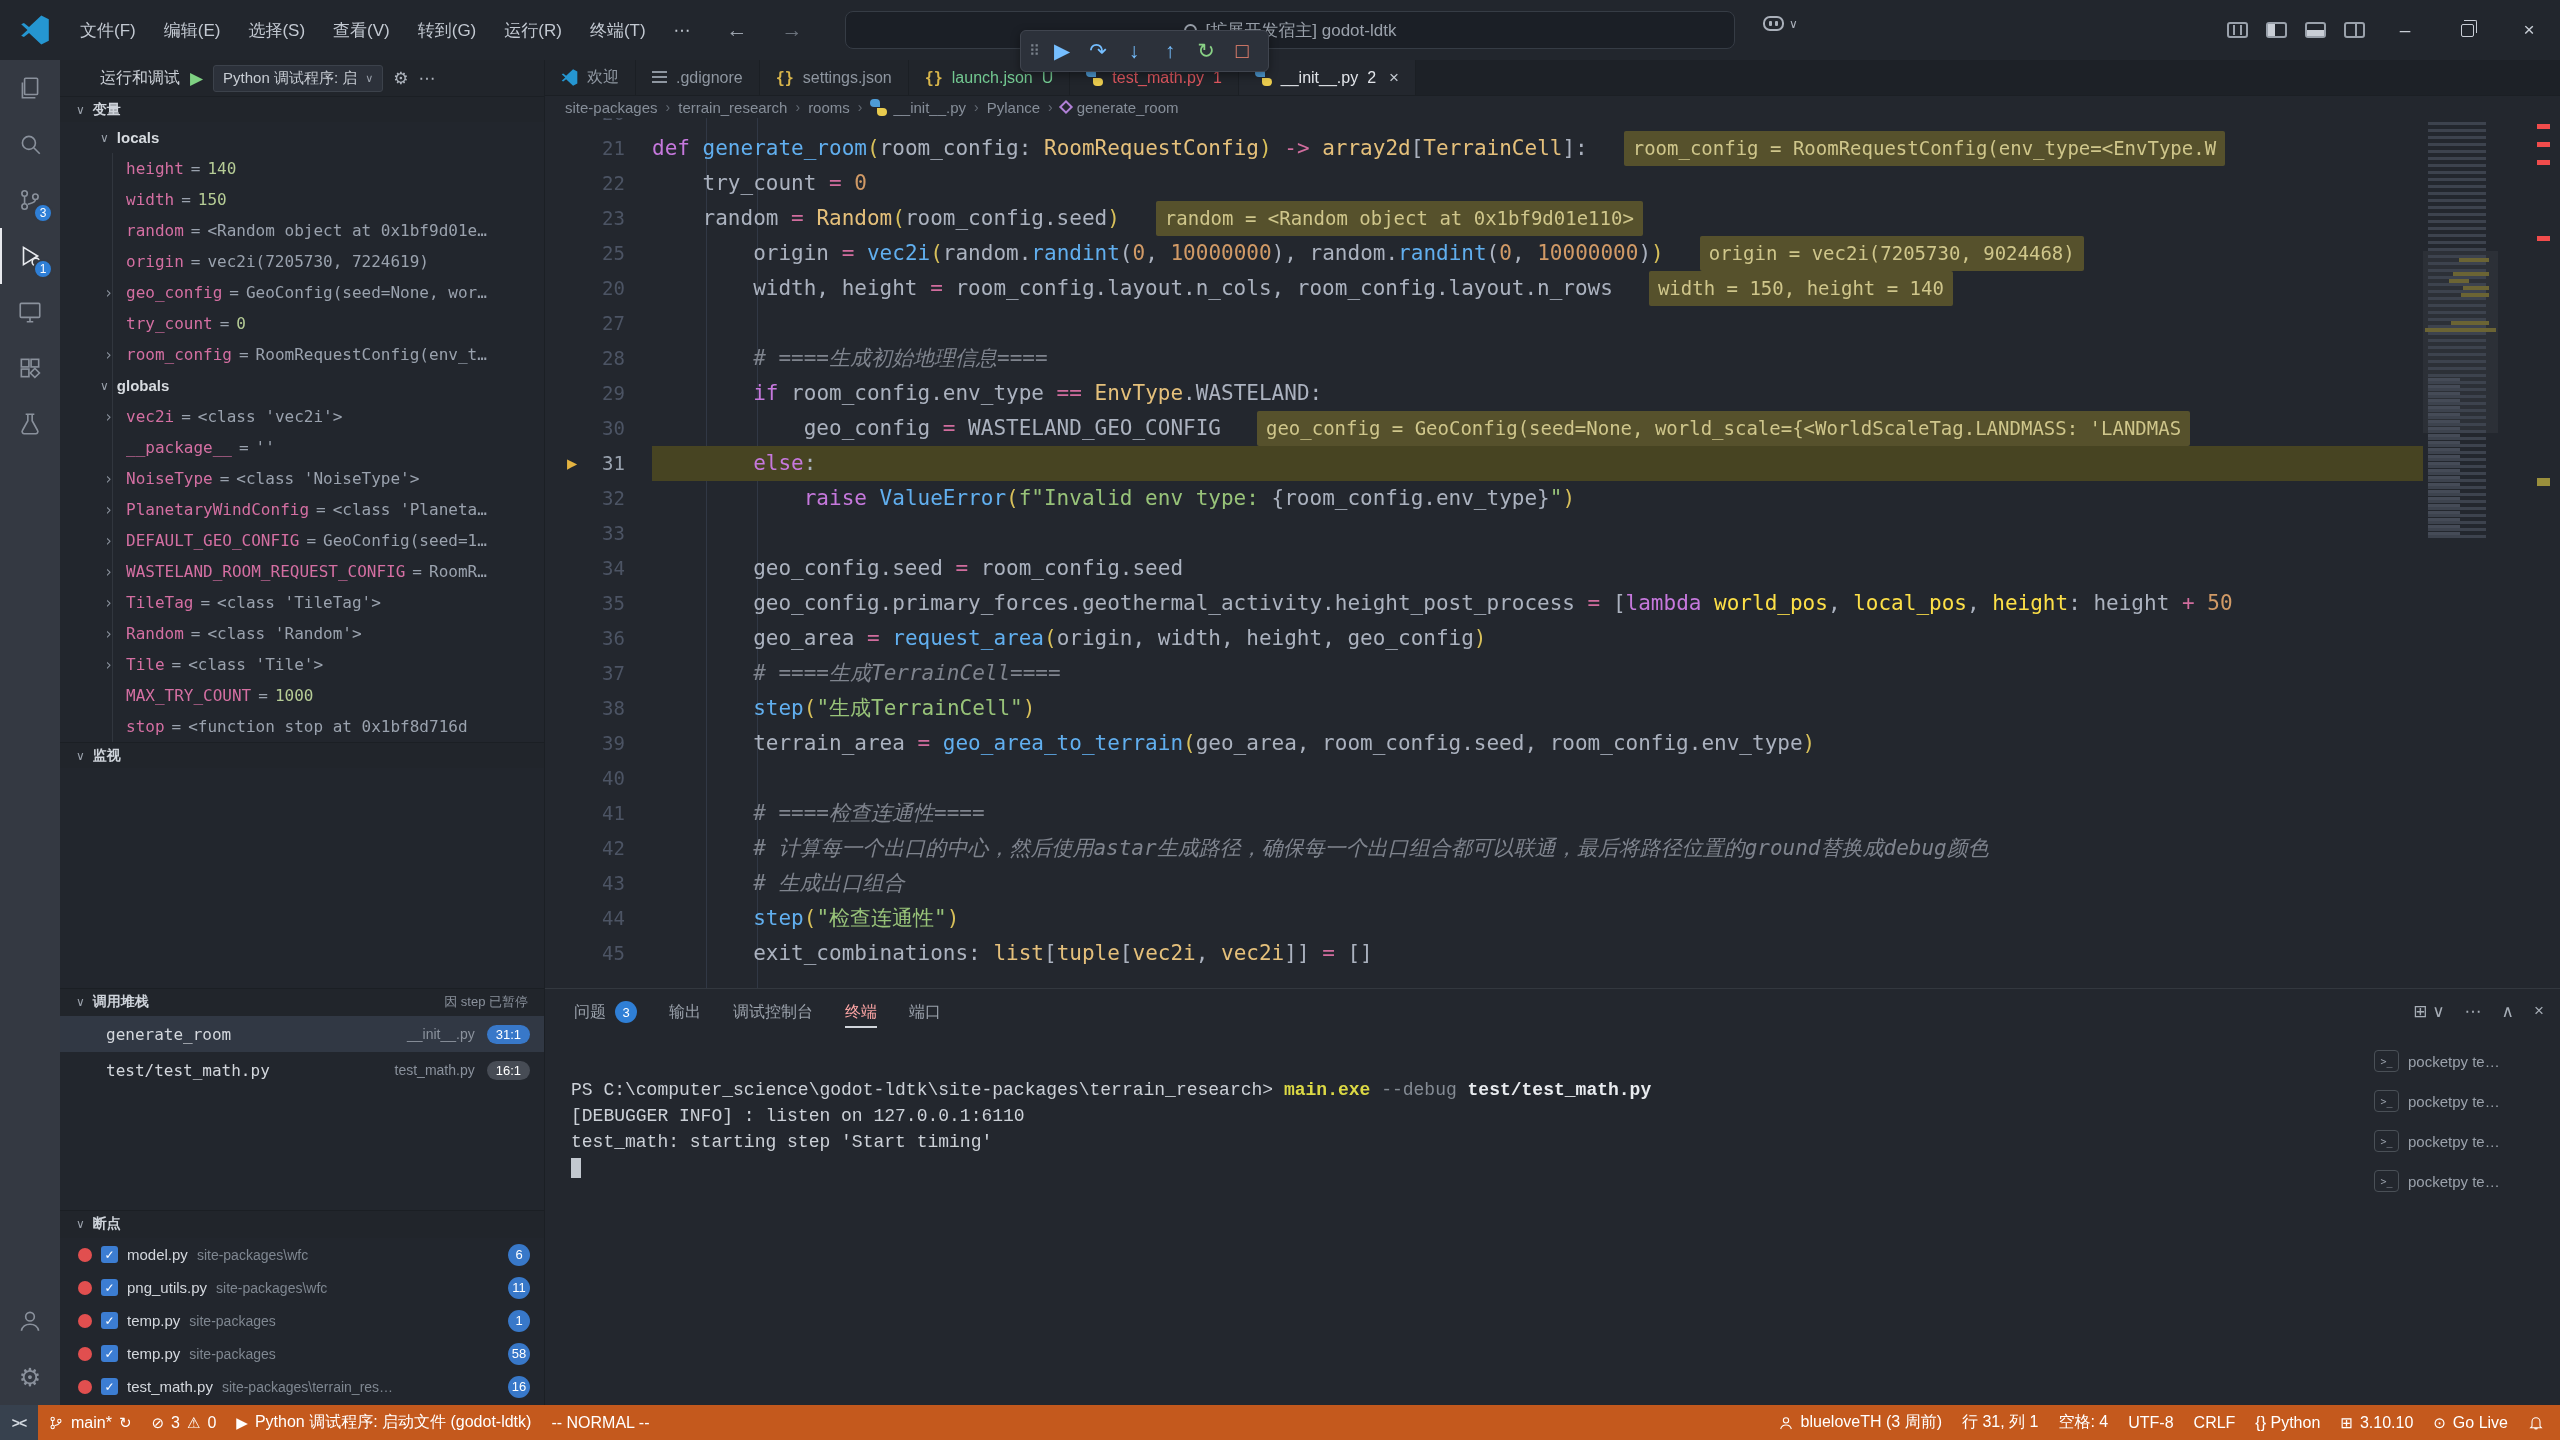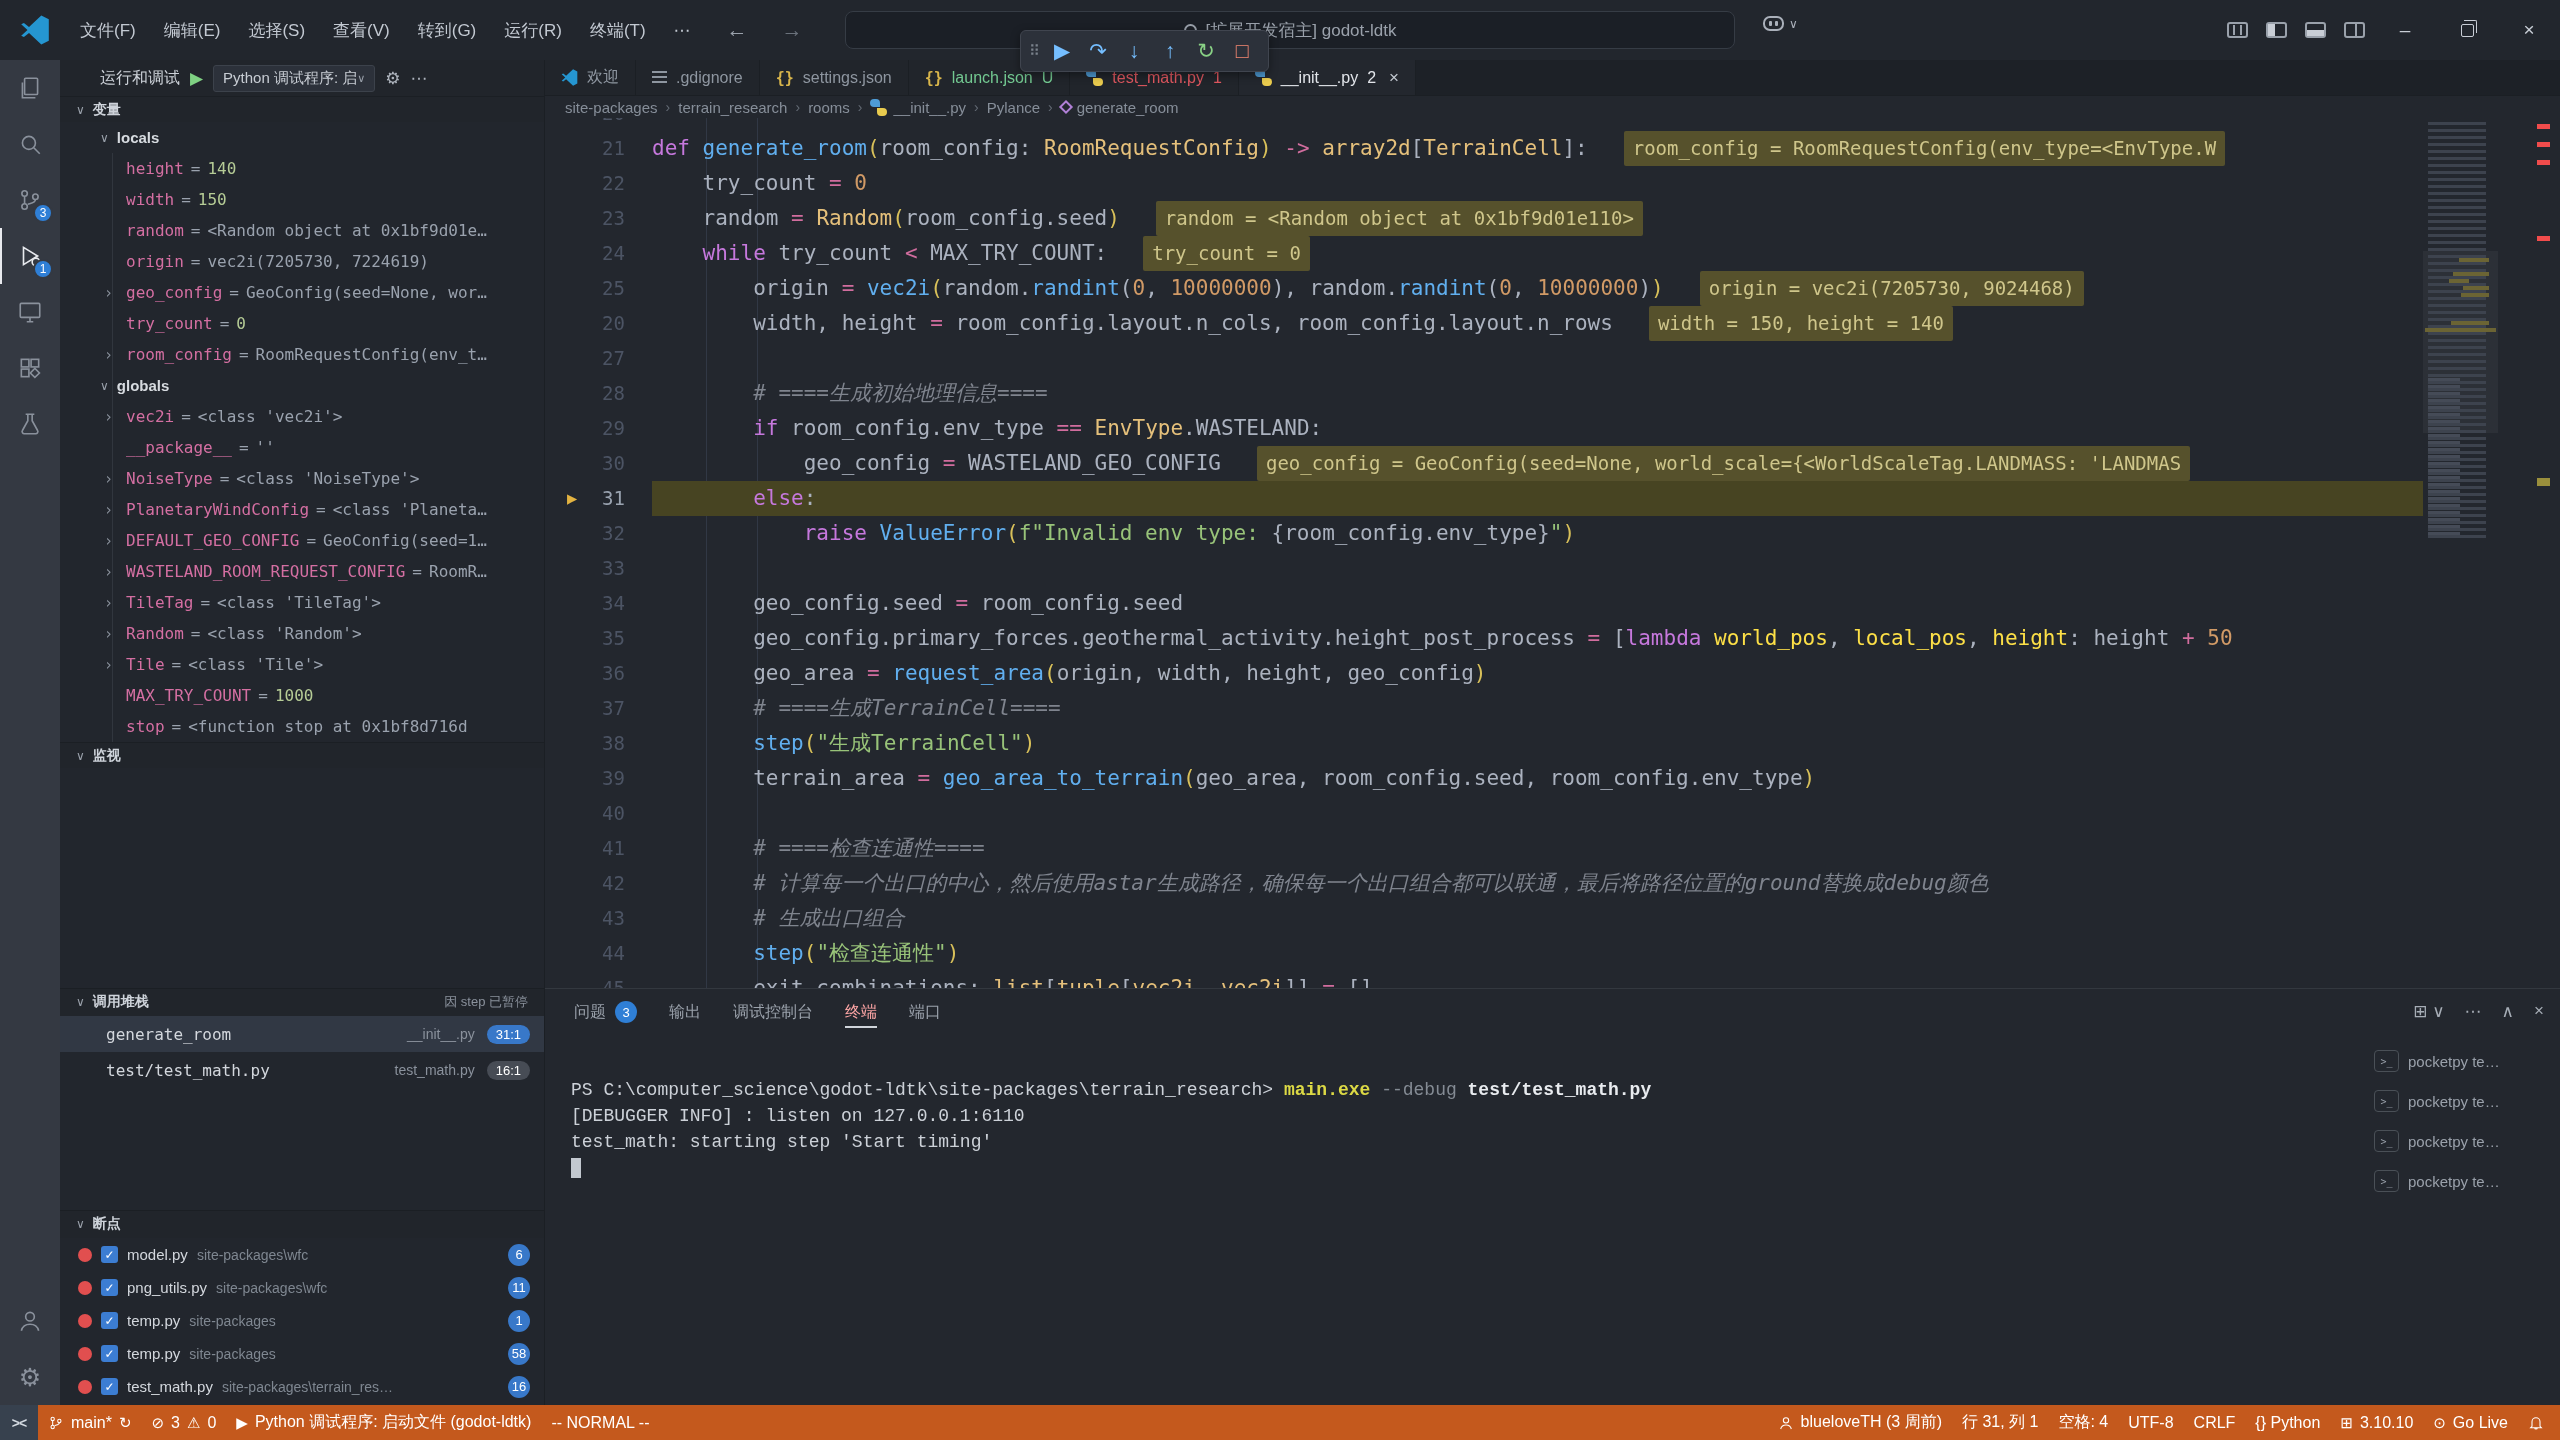--- a/index.html
+++ b/index.html
@@ -44,21 +44,21 @@
   .aicon svg{width:26px;height:26px;stroke:currentColor;fill:none;stroke-width:1.5}
   .abadge{position:absolute;right:7px;bottom:5px;background:#2f7fd6;color:#fff;border-radius:50%;min-width:20px;height:20px;font-size:12px;display:flex;align-items:center;justify-content:center;border:2px solid #343942}
   .aspacer{margin-top:auto}
   .gearglyph{font-size:25px}
 
   
   .sidebar{position:absolute;top:60px;left:60px;width:485px;bottom:35px;background:#21252b;border-right:1px solid #1b1f24}
   .side-toolbar{position:absolute;top:0;left:0;right:0;height:36px;display:flex;align-items:center;padding-left:40px;gap:10px;font-size:16px}
   .st-label{color:#cdd2d9}
   .play{color:#7fd183;font-size:17px}
-  .cfgsel{background:#2c313a;border:1px solid #3c424b;height:27px;display:flex;align-items:center;padding:0 9px;font-size:15px;color:#c8cdd4;border-radius:3px;white-space:nowrap}
+  .cfgsel{background:#2c313a;border:1px solid #3c424b;height:27px;display:flex;align-items:center;gap:8px;padding:0 9px;font-size:15px;color:#c8cdd4;border-radius:3px;white-space:nowrap}
   .tool-ic{color:#aeb4bd;font-size:17px}
   .sec-header{position:absolute;left:0;right:0;height:26px;display:flex;align-items:center;padding:0 16px;font-size:14px;font-weight:bold;color:#ced3da;gap:8px;background:#21252b;border-top:1px solid #1b1f24}
   .sec-chev{color:#9aa1ab;font-weight:normal;font-size:12px}
   .paused{margin-left:auto;font-weight:normal;font-size:13px;color:#8a919c}
   .sec-body{position:absolute;left:0;right:0;overflow:hidden;background:#22262d}
   .vrow{height:31px;display:flex;align-items:center;font-family:"DejaVu Sans Mono",monospace;font-size:16px;padding-left:66px;position:relative;white-space:nowrap}
   .vrow .chev{position:absolute;left:44px;color:#8a919c;font-size:15px}
   .vgroup{height:31px;display:flex;align-items:center;padding-left:40px;font-weight:bold;color:#d7dbe0;font-size:15px;gap:8px}
   .vtree{position:relative}
   .vtree::before{content:"";position:absolute;left:52px;top:31px;bottom:0;width:1px;background:#31363e}
@@ -524,24 +524,20 @@
           </div>
           <div class="cl">
             <span class="ln">22</span>
             <span class="lt"><span class="t-d">    </span><span class="t-d">try_count</span><span class="t-o"> = </span><span class="t-n">0</span></span>
           </div>
           <div class="cl">
             <span class="ln">23</span>
             <span class="lt"><span class="t-d">    </span><span class="t-d">random</span><span class="t-o"> = </span><span class="t-t">Random</span><span class="t-y">(</span><span class="t-d">room_config.seed</span><span class="t-y">)</span><span class="dbg">random = &lt;Random object at 0x1bf9d01e110&gt;</span></span>
           </div>
           <div class="cl">
-            <span class="ln">24</span>
-            <span class="lt"><span class="t-d">    </span><span class="t-k">while</span><span class="t-d"> try_count </span><span class="t-o">&lt;</span><span class="t-d"> MAX_TRY_COUNT</span><span class="t-p">:</span><span class="dbg">try_count = 0</span></span>
-          </div>
-          <div class="cl">
             <span class="ln">25</span>
             <span class="lt"><span class="t-d">        </span><span class="t-d">origin</span><span class="t-o"> = </span><span class="t-f">vec2i</span><span class="t-y">(</span><span class="t-d">random.</span><span class="t-f">randint</span><span class="t-p">(</span><span class="t-n">0</span><span class="t-p">, </span><span class="t-n">10000000</span><span class="t-p">)</span><span class="t-p">, </span><span class="t-d">random.</span><span class="t-f">randint</span><span class="t-p">(</span><span class="t-n">0</span><span class="t-p">, </span><span class="t-n">10000000</span><span class="t-p">)</span><span class="t-y">)</span><span class="dbg">origin = vec2i(7205730, 9024468)</span></span>
           </div>
           <div class="cl">
             <span class="ln">20</span>
             <span class="lt"><span class="t-d">        </span><span class="t-d">width, height</span><span class="t-o"> = </span><span class="t-d">room_config.layout.n_cols, room_config.layout.n_rows</span><span class="dbg">width = 150, height = 140</span></span>
           </div>
           <div class="cl">
             <span class="ln">27</span>
             <span class="lt"></span>

